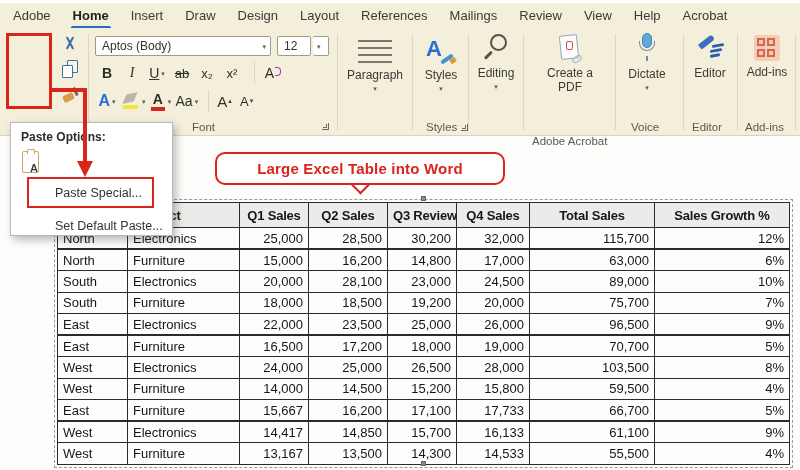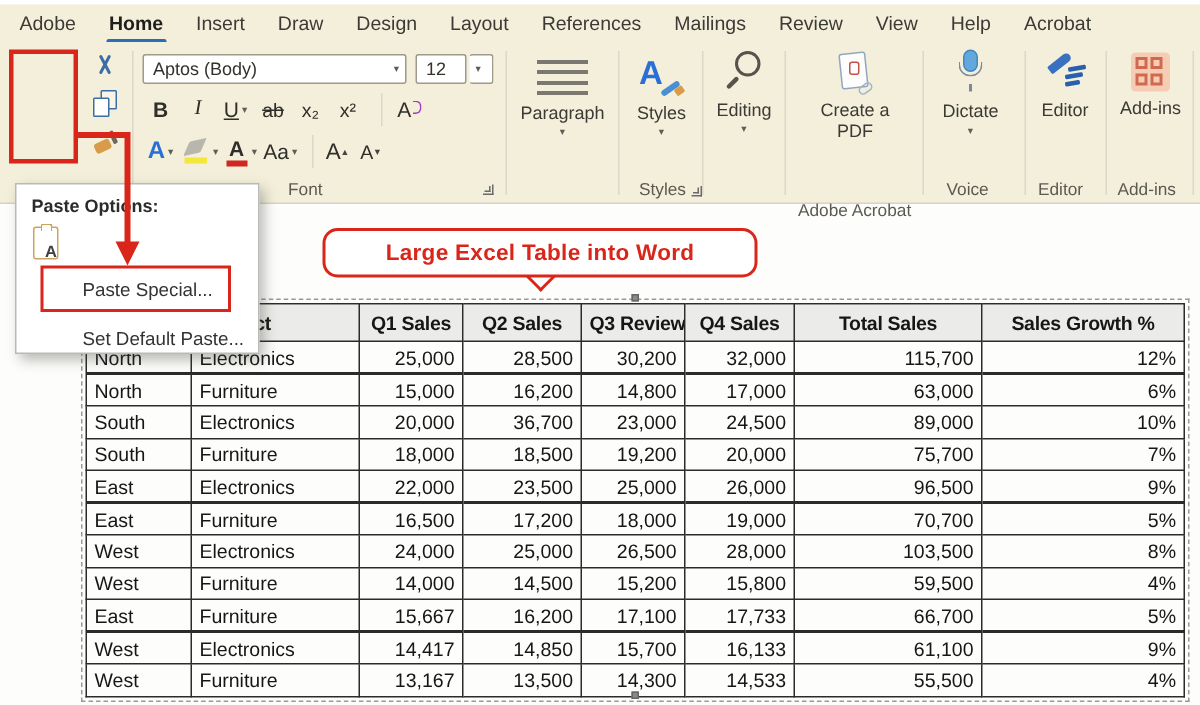--- a/index.html
+++ b/index.html
@@ -391,21 +391,21 @@
           <td class="num">16,200</td>
           <td class="num">14,800</td>
           <td class="num">17,000</td>
           <td class="num">63,000</td>
           <td class="num">6%</td>
         </tr>
         <tr class="drow">
           <td class="txt">South</td>
           <td class="txt">Electronics</td>
           <td class="num">20,000</td>
-          <td class="num">36,700</td>
+          <td class="num">28,100</td>
           <td class="num">23,000</td>
           <td class="num">24,500</td>
           <td class="num">89,000</td>
           <td class="num">10%</td>
         </tr>
         <tr class="drow">
           <td class="txt">South</td>
           <td class="txt">Furniture</td>
           <td class="num">18,000</td>
           <td class="num">18,500</td>

